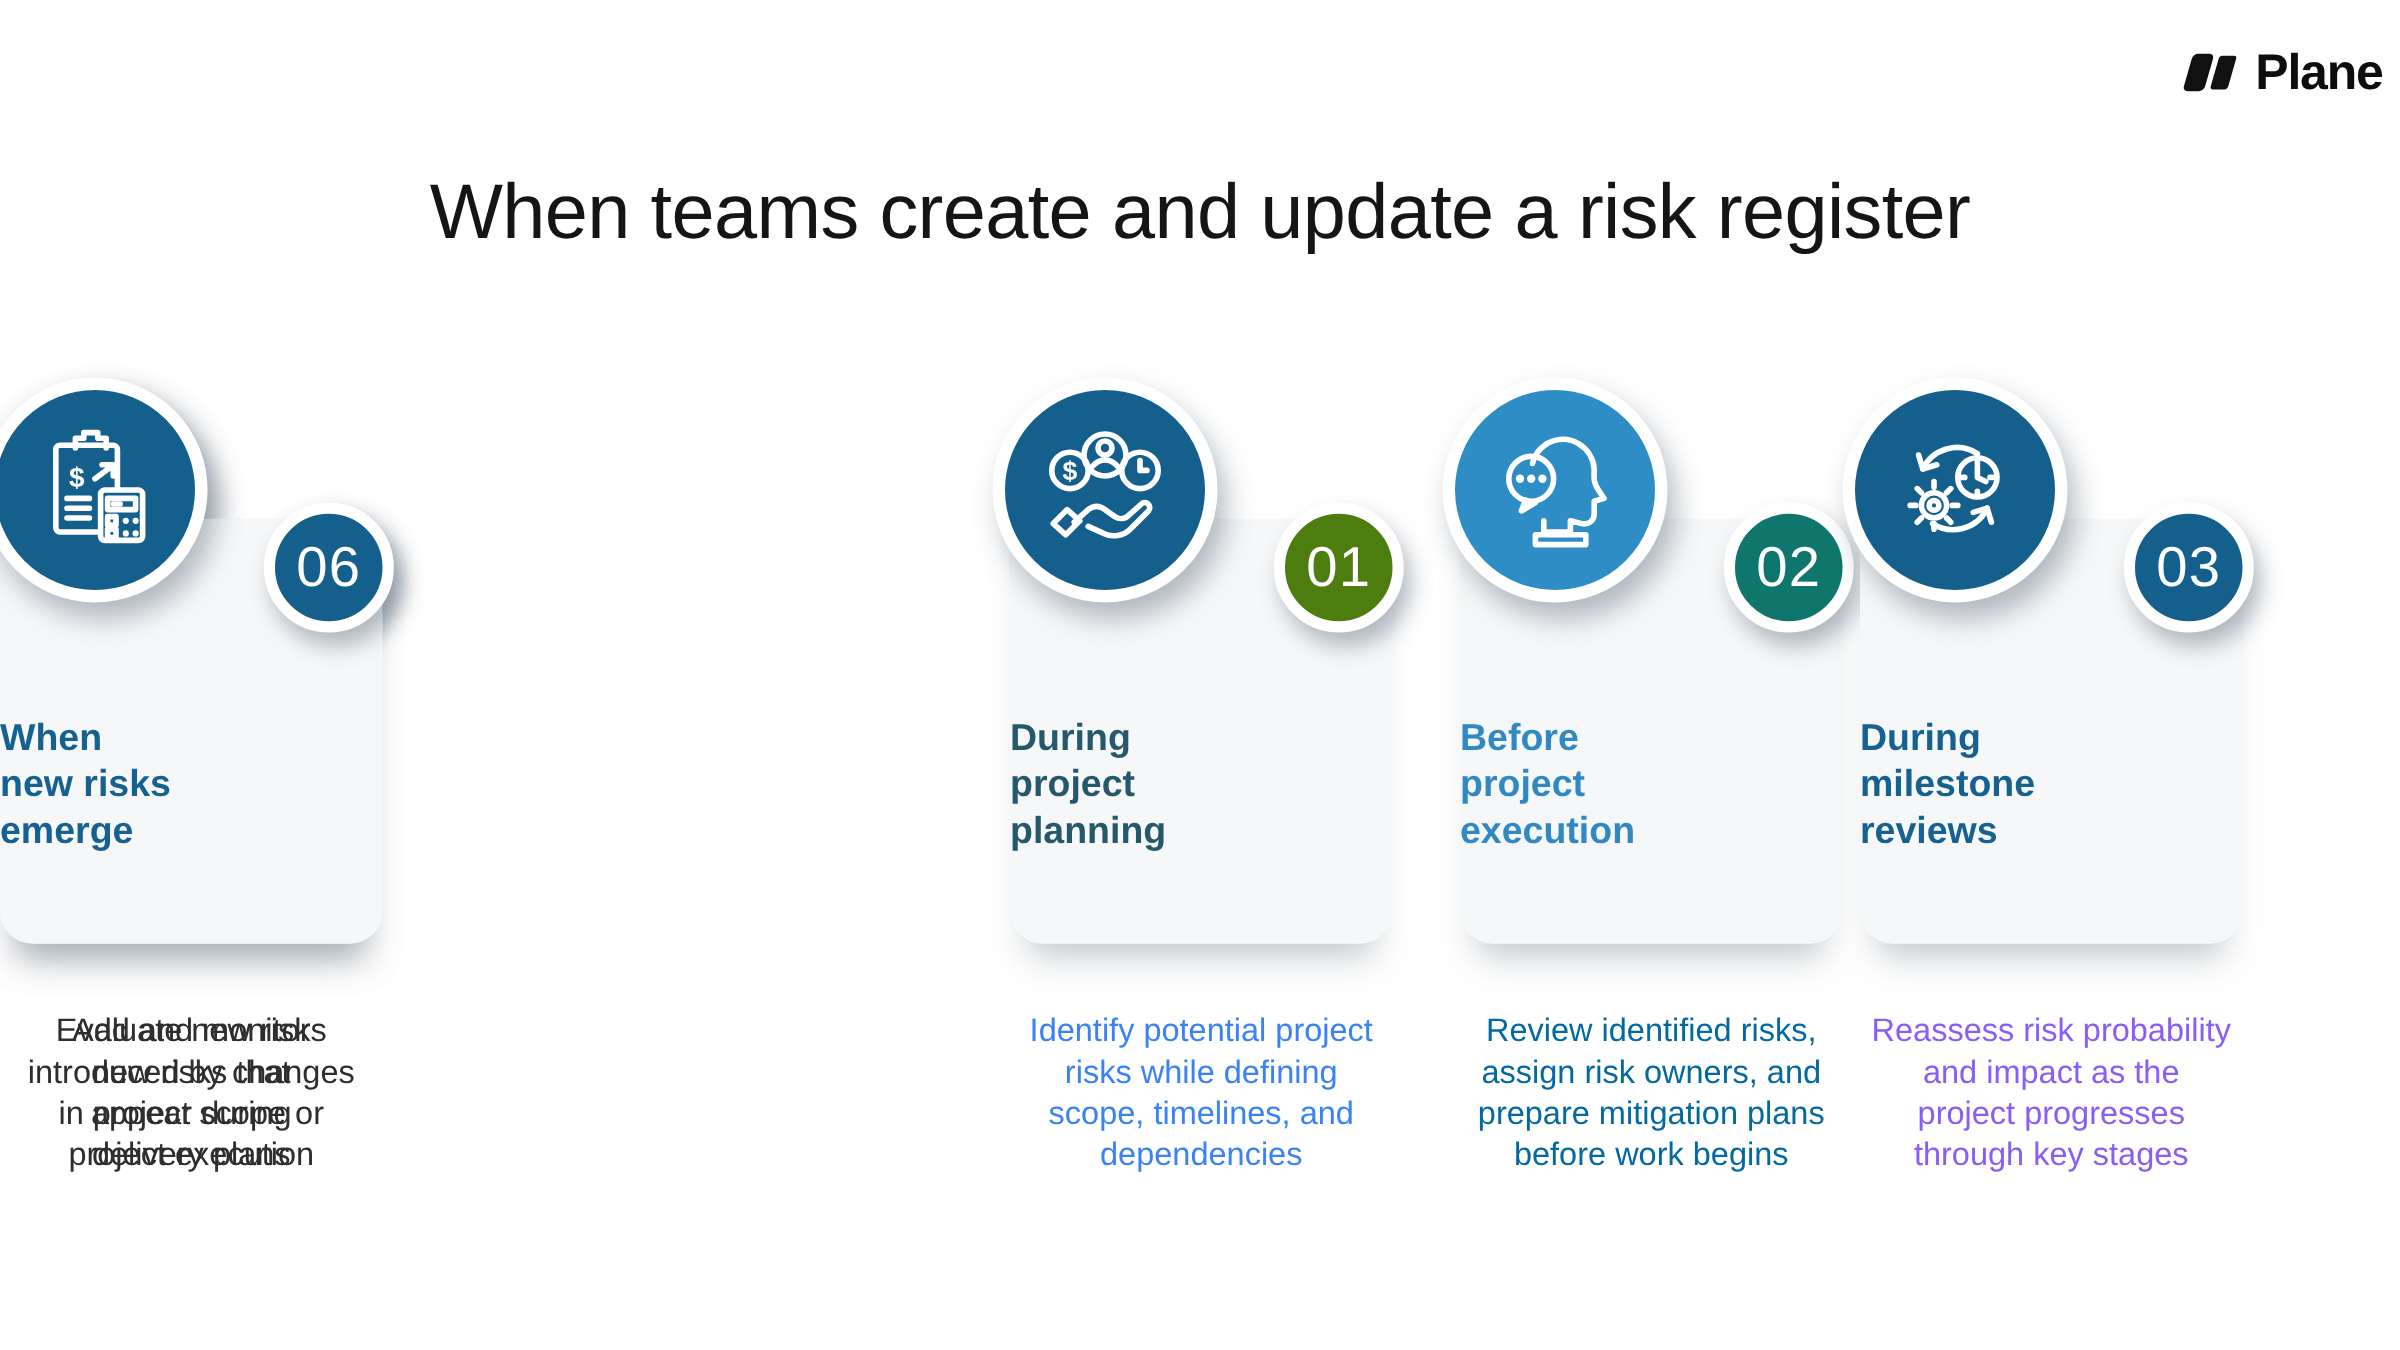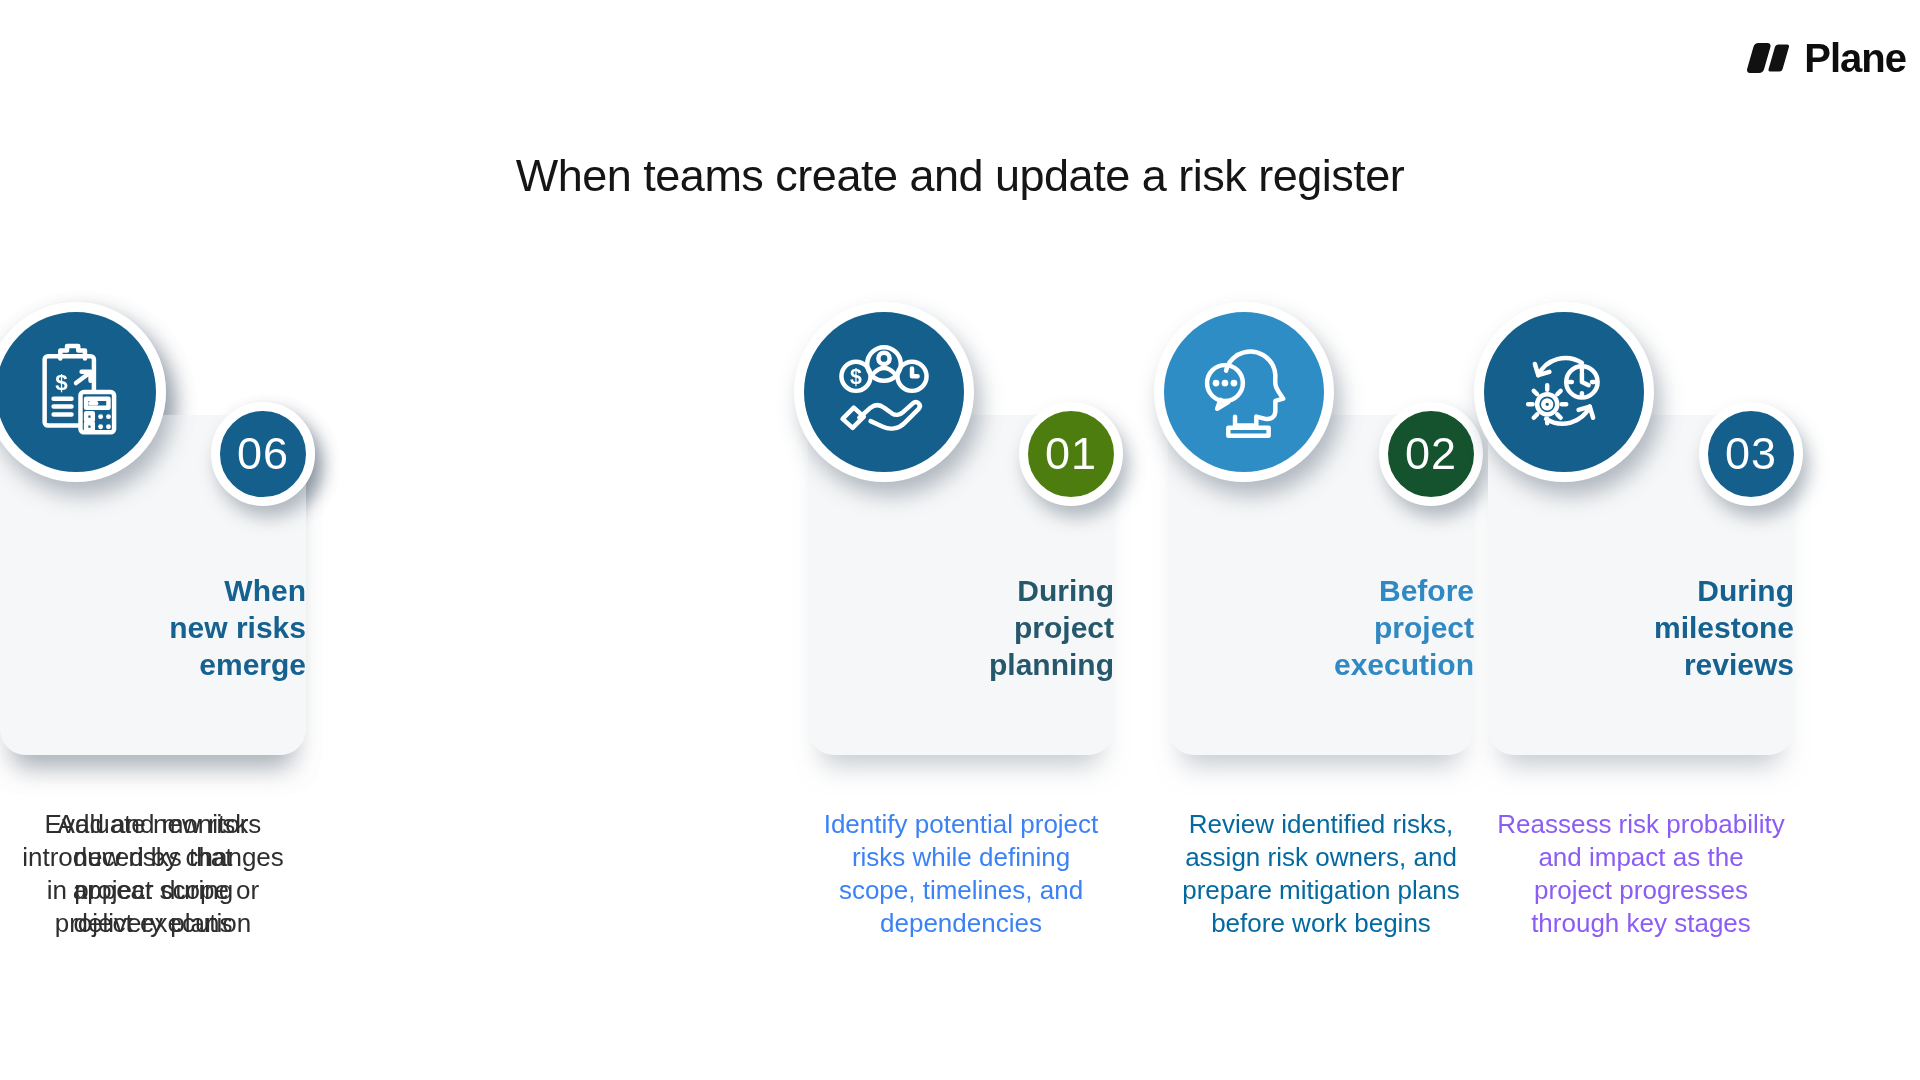--- a/index.html
+++ b/index.html
@@ -6,22 +6,22 @@
   .canvas{
     position:relative;width:1920px;height:1080px;background:#ffffff;
     font-family:"Liberation Sans",sans-serif;overflow:hidden;
   }
   
   .brand{
     position:absolute;top:36px;right:14px;display:flex;align-items:center;gap:10px;
   }
   .brand-name{font-size:40px;font-weight:700;color:#0d0d0d;letter-spacing:-1px;}
   .heading{
-    position:absolute;top:150px;left:0;width:100%;text-align:center;
-    font-size:45px;font-weight:500;color:#151515;letter-spacing:-0.5px;
+    position:absolute;top:134px;left:0;width:100%;text-align:center;
+    font-size:62px;font-weight:500;color:#151515;letter-spacing:-0.5px;
   }
   
   .step{position:absolute;top:0;width:306px;height:1080px;}
   .step:nth-of-type(1){left:88px;}
   .step:nth-of-type(2){left:448px;}
   .step:nth-of-type(3){left:808px;}
   .step:nth-of-type(4){left:1168px;}
   .step:nth-of-type(5){left:1488px;}
   .card{
     position:absolute;top:415px;left:0;width:306px;height:340px;
@@ -36,21 +36,21 @@
   }
   .big-circle svg{width:112px;height:112px;}
   .badge{
     position:absolute;top:402px;left:211px;width:104px;height:104px;border-radius:50%;
     border:9px solid #ffffff;box-sizing:border-box;
     box-shadow:6px 11px 18px rgba(88,104,120,0.45);
     display:flex;align-items:center;justify-content:center;
     color:#ffffff;font-size:45px;font-weight:400;letter-spacing:1px;
   }
   .step-title{
-    position:absolute;top:572px;left:0;width:306px;text-align:right;
+    position:absolute;top:572px;left:0;width:306px;text-align:left;
     font-size:30px;line-height:37px;font-weight:600;white-space:pre-line;
   }
   .step-desc{
     position:absolute;top:808px;left:-27px;width:360px;text-align:center;
     font-size:26px;line-height:33px;font-weight:400;color:#2e2e2e;white-space:pre-line;
   }
   .icon-stroke{fill:none;stroke:#fff;stroke-width:4;stroke-linecap:round;stroke-linejoin:round;}
   .icon-dot{fill:#fff;stroke:none;}
   .icon-text{fill:#fff;stroke:none;font-family:"Liberation Sans",sans-serif;font-weight:700;}
 </style>
@@ -109,21 +109,21 @@
           <path d="M44 17 c-6 4 -9 8 -10 14"></path>
           <circle cx="33" cy="42" r="16"></circle>
           <path d="M29 57 l-3 8 10 -6"></path>
           <rect x="36" y="82" width="36" height="7"></rect>
         </g>
         <circle class="icon-dot" cx="25" cy="42" r="3"></circle>
         <circle class="icon-dot" cx="33" cy="42" r="3"></circle>
         <circle class="icon-dot" cx="41" cy="42" r="3"></circle>
       </svg>
     </div>
-    <div class="badge" style="background: #14532d;">
+    <div class="badge" style="background: #0f766e;">
       <span>02</span>
     </div>
     <div class="step-title" style="color: rgb(48, 137, 194);">Before
 project
 execution</div>
     <div class="step-desc" style="color: #0369a1;">Review identified risks,
 assign risk owners, and
 prepare mitigation plans
 before work begins</div>
   </div>

